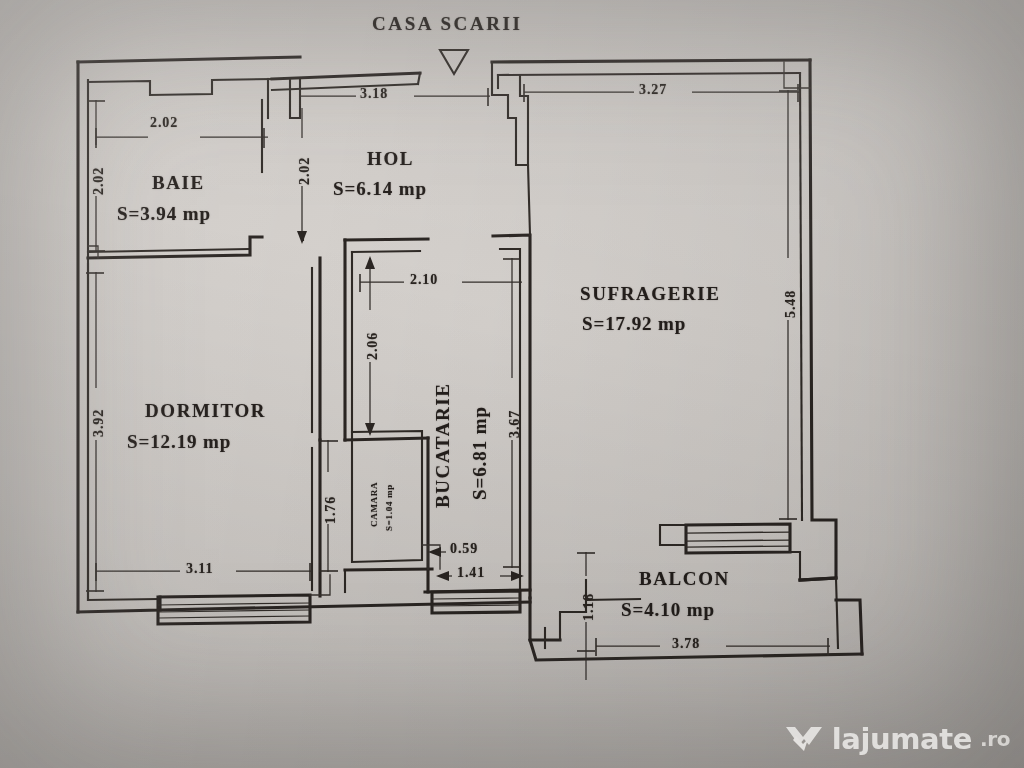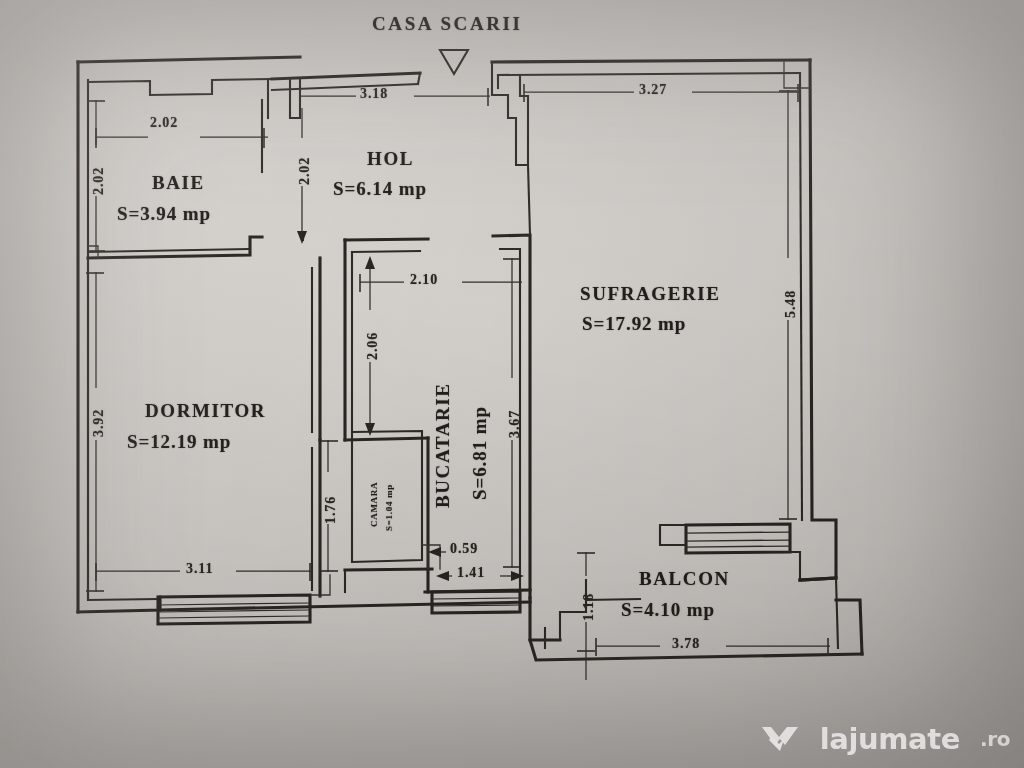--- a/index.html
+++ b/index.html
@@ -45,21 +45,21 @@
   }
   .room-name{font-size:19px;font-weight:700;letter-spacing:1.6px;}
   .room-area{font-size:19px;font-weight:700;letter-spacing:0.9px;}
   .dimtxt{font-size:14px;font-weight:700;letter-spacing:0.9px;color:#2a2521;}
   .title-txt{font-size:19px;font-weight:700;letter-spacing:2.6px;}
   .rot90{transform:rotate(-90deg);transform-origin:left top;}
   .tiny{font-size:9px;font-weight:700;letter-spacing:0.7px;}
 
   #watermark{
     position:absolute;right:14px;bottom:12px;
-    display:flex;align-items:center;gap:20px;
+    display:flex;align-items:center;gap:8px;
     opacity:0.80;pointer-events:none;
   }
   #watermark .wm-text{
     font-family:"DejaVu Sans", sans-serif;
     font-size:29px;font-weight:700;color:#f3f2f0;letter-spacing:-0.4px;
   }
   #watermark .wm-ro{color:#e9e7e4;font-size:20px;}
 </style>
 </head>
 <body>

